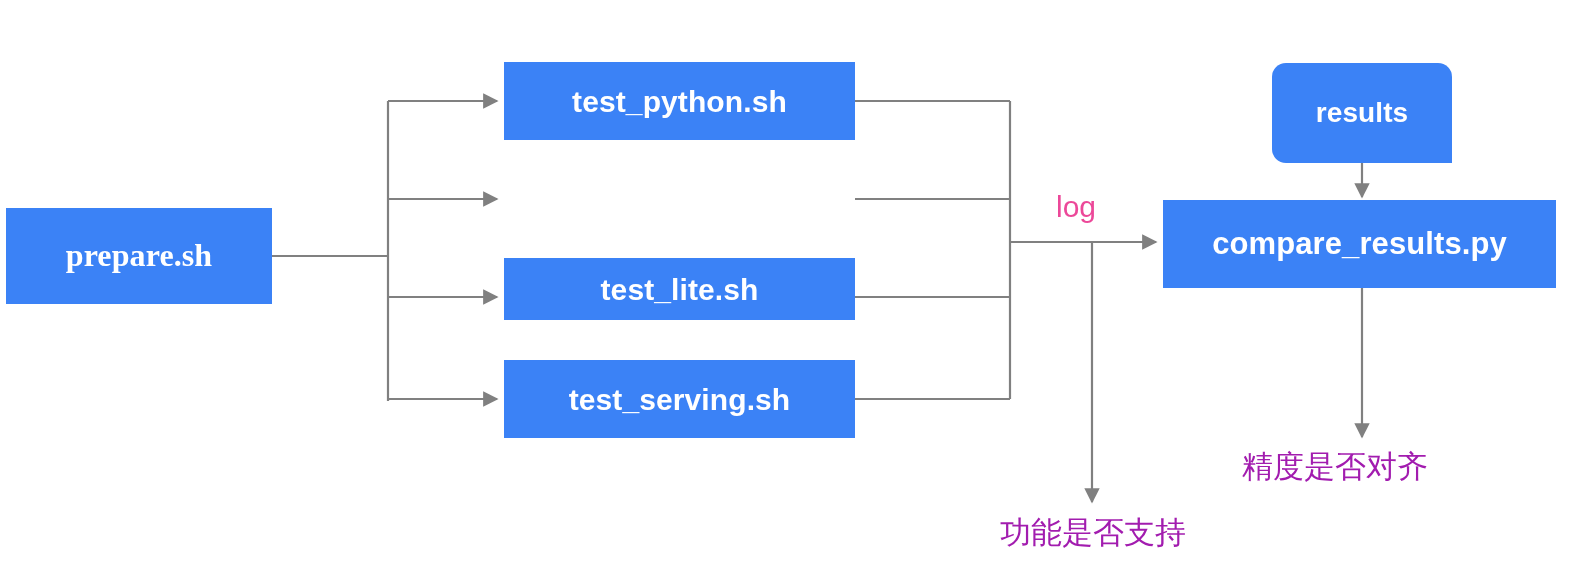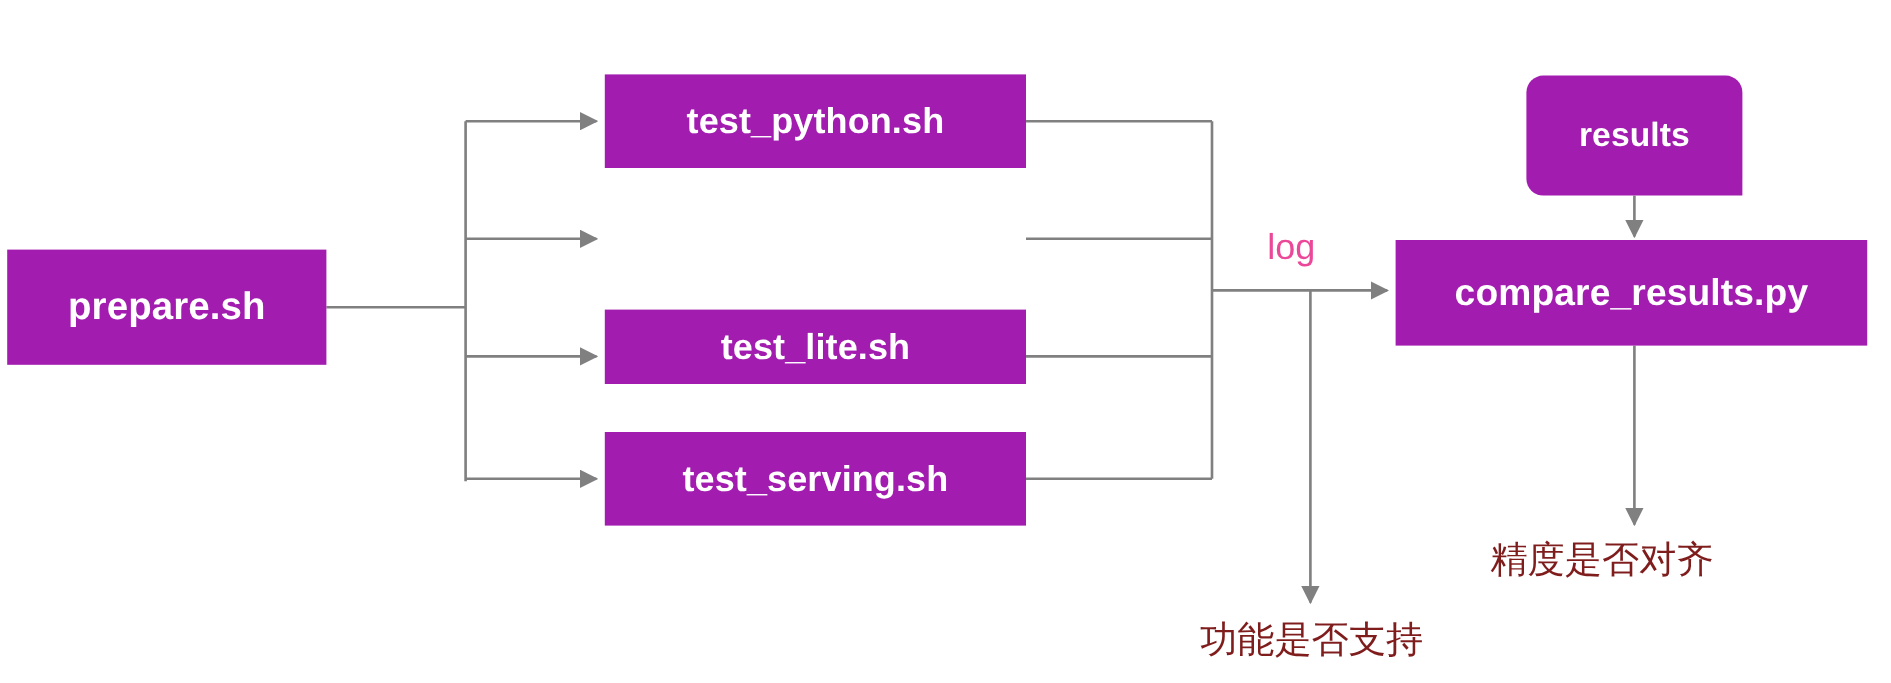--- a/index.html
+++ b/index.html
@@ -21,57 +21,57 @@
   #edges-layer {
     position: absolute;
     left: 0;
     top: 0;
     width: 1576px;
     height: 569px;
     pointer-events: none;
   }
   .node {
     position: absolute;
-    background: #a21caf;
+    background: #3b82f6;
     color: #ffffff;
     display: flex;
     align-items: center;
     justify-content: center;
     text-align: center;
     font-weight: bold;
     letter-spacing: 0.1px;
     box-sizing: border-box;
     line-height: 1.1;
   }
   .node-label {
     display: block;
     white-space: nowrap;
   }
   
-  #node-prepare      { left:6px;    top:208px; width:266px; height:96px;  font-size:32px; }
+  #node-prepare      { left:6px;    top:208px; width:266px; height:96px;  font-size:32px;font-family:Liberation Serif, serif; }
   #node-test-python  { left:504px;  top:62px;  width:351px; height:78px;  font-size:30px; }
   #node-test-cpp     { left:504px;  top:160px; width:351px; height:78px;  font-size:30px; }
   #node-test-lite    { left:504px;  top:258px; width:351px; height:62px;  font-size:30px; }
   #node-test-serving { left:504px;  top:360px; width:351px; height:78px;  font-size:30px; }
   #node-results      { left:1272px; top:63px;  width:180px; height:100px; font-size:28px;
                        border-radius:14px 14px 0 14px; }
   #node-compare      { left:1163px; top:200px; width:393px; height:88px;  font-size:31px; }
 
   .edge-label {
     position: absolute;
     color: #ec4899;
     font-size: 30px;
     font-weight: normal;
     white-space: nowrap;
   }
   #label-log { left: 1056px; top: 190px; }
 
   .annotation {
     position: absolute;
-    color: #7f1d1d;
+    color: #a21caf;
     font-size: 31px;
     font-weight: normal;
     white-space: nowrap;
   }
   #annotation-function { left: 972px;  top: 512px; margin-left: 28px; }
   #annotation-accuracy { left: 1242px; top: 446px; }
 </style>
 </head>
 <body>
 

